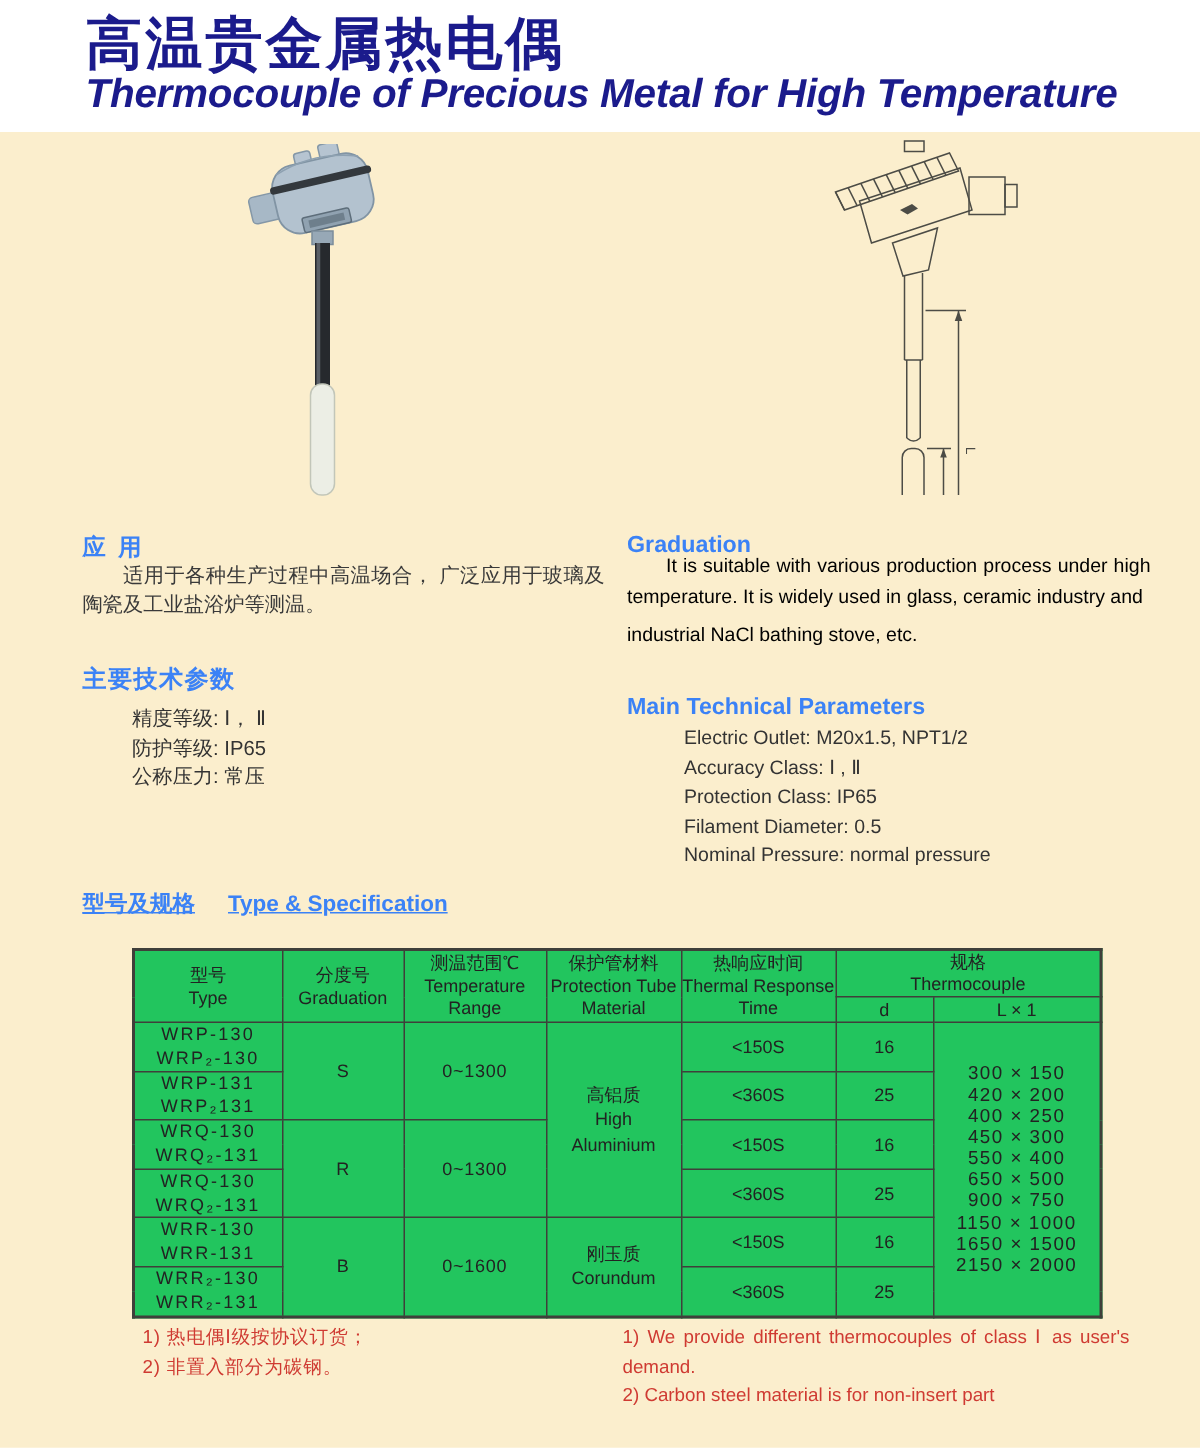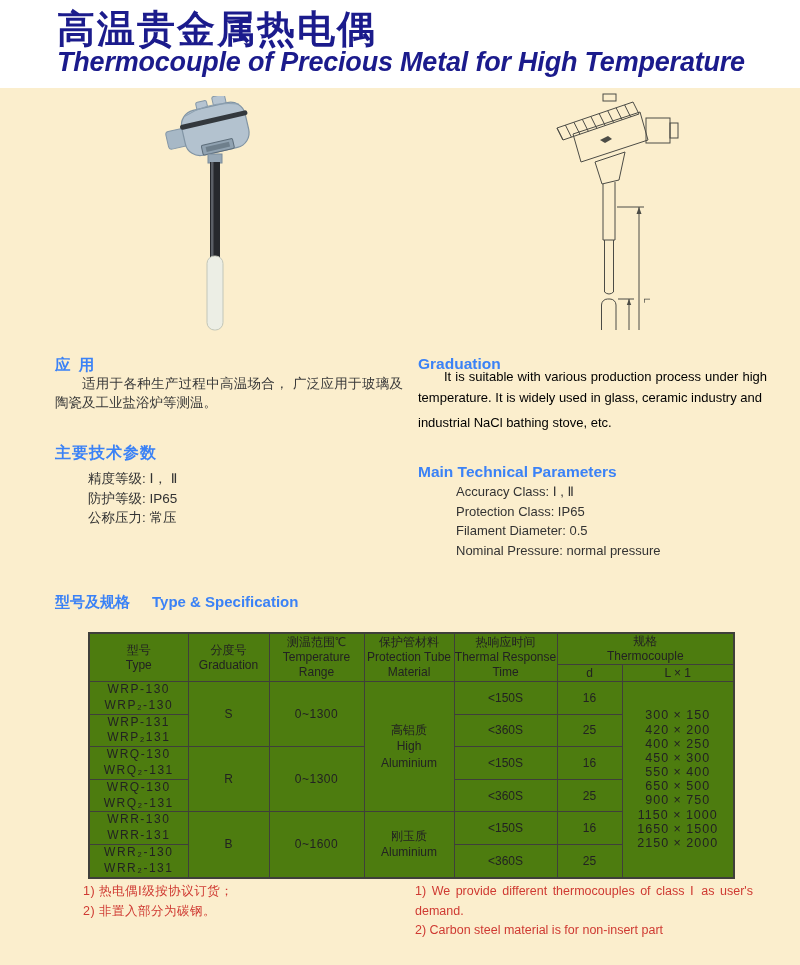--- a/index.html
+++ b/index.html
@@ -19,48 +19,48 @@
   .app-zh-h{left:55px;top:355px;font-size:15.5px;letter-spacing:2px;}
   .app-zh-b{left:55px;top:374px;width:348px;font-size:13.5px;line-height:19px;color:#3a3a3a;text-indent:2em;text-align:justify;}
   .tech-zh-h{left:55px;top:443px;font-size:16px;letter-spacing:1px;}
   .tech-zh-list{left:88px;top:469px;font-size:13.5px;line-height:19.5px;color:#333;}
   .app-en-h{left:418px;top:355px;font-size:15.5px;}
   .app-en-b{left:418px;top:367px;width:349px;font-size:13px;line-height:20.5px;color:#000000;text-align:justify;}
   .app-en-b .p1{text-indent:2em;margin:0;}
   .app-en-b .p2{margin:5px 0 0 0;}
   .tech-en-h{left:418px;top:463px;font-size:15.5px;}
   .tech-en-list{left:456px;top:482px;font-size:13px;line-height:19.5px;color:#333;}
-  .spec-h{left:55px;top:593px;font-size:15px;}
+  .spec-h{left:55px;top:593px;font-size:15px;text-decoration:underline;}
   .spec-h .en{margin-left:22px;}
   
   .tbl-wrap{left:88px;top:632px;}
   table.spec{
     border-collapse:collapse;table-layout:fixed;
     width:645px;height:238px;
-    border:2px solid #3f3f3a;background:#4d7c0f;
+    border:2px solid #3f3f3a;background:#22c55e;
   }
   table.spec th, table.spec td{
     border:1px solid #3f3f3a;padding:0;margin:0;
     text-align:center;vertical-align:middle;
     font-size:12px;color:#222;font-weight:normal;
   }
   table.spec th{white-space:pre-line;line-height:15px;font-size:12px;}
   tr.hrow1{height:31px;}
   tr.hrow2{height:17px;}
   table.spec tbody tr{height:15.8px;}
   td.c-type{padding-left:2px;}
   .type-line{height:15.8px;line-height:15.8px;font-size:12px;letter-spacing:1.5px;}
   td.c-grad{font-size:13px;}
   td.c-temp{font-size:12.5px;letter-spacing:0.5px;}
   td.c-mat{white-space:pre-line;line-height:16.5px;font-size:12.5px;}
   td.c-th, td.c-d{font-size:12.5px;}
   .spec-line{height:14.2px;line-height:14.2px;font-size:12.5px;letter-spacing:1px;}
   
   .fn{color:#cf3a32;font-size:12.5px;line-height:19.5px;}
-  .fn-zh{left:83px;top:882px;letter-spacing:0.5px;}
+  .fn-zh{left:95px;top:882px;letter-spacing:0.5px;}
   .fn-en{left:415px;top:882px;width:338px;text-align:justify;}
   
   .photo{left:158px;top:96px;}
   .draw{left:545px;top:92px;}
 </style>
 </head>
 <body>
 
 <div class="cream-band"></div>
 
@@ -151,20 +151,21 @@
 
 <div class="abs h-blue tech-zh-h">主要技术参数</div>
 <div class="abs tech-zh-list">
   <div>精度等级: Ⅰ， Ⅱ</div>
   <div>防护等级: IP65</div>
   <div>公称压力: 常压</div>
 </div>
 
 <div class="abs h-blue tech-en-h">Main Technical  Parameters</div>
 <div class="abs tech-en-list">
+  <div>Electric Outlet: M20x1.5, NPT1/2</div>
   <div>Accuracy Class: Ⅰ , Ⅱ</div>
   <div>Protection Class: IP65</div>
   <div>Filament Diameter:   0.5</div>
   <div>Nominal Pressure: normal pressure</div>
 </div>
 
 <div class="abs h-blue spec-h">
   <span>型号及规格</span><span class="en">Type &amp; Specification</span>
 </div>
 
@@ -259,21 +260,21 @@
       </tr>
       <tr></tr>
       <tr>
         <td class="c-type" rowspan="2">
           <div class="type-line">WRR-130</div>
           <div class="type-line">WRR-131</div>
         </td>
         <td class="c-grad" rowspan="4">B</td>
         <td class="c-temp" rowspan="4">0~1600</td>
         <td class="c-mat" rowspan="4">刚玉质
-Aluminium</td>
+Corundum</td>
         <td class="c-th" rowspan="2">&lt;150S</td>
         <td class="c-d" rowspan="2">16</td>
       </tr>
       <tr></tr>
       <tr>
         <td class="c-type" rowspan="2">
           <div class="type-line">WRR₂-130</div>
           <div class="type-line">WRR₂-131</div>
         </td>
         <td class="c-th" rowspan="2">&lt;360S</td>

